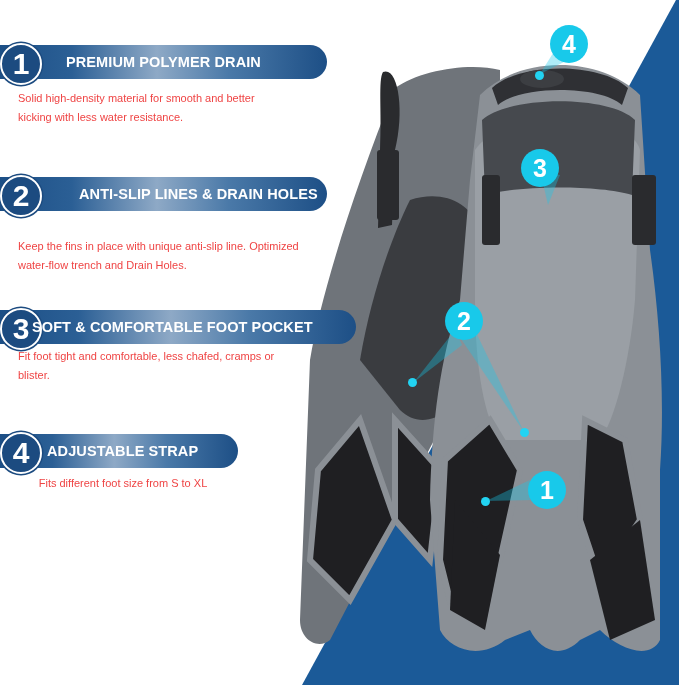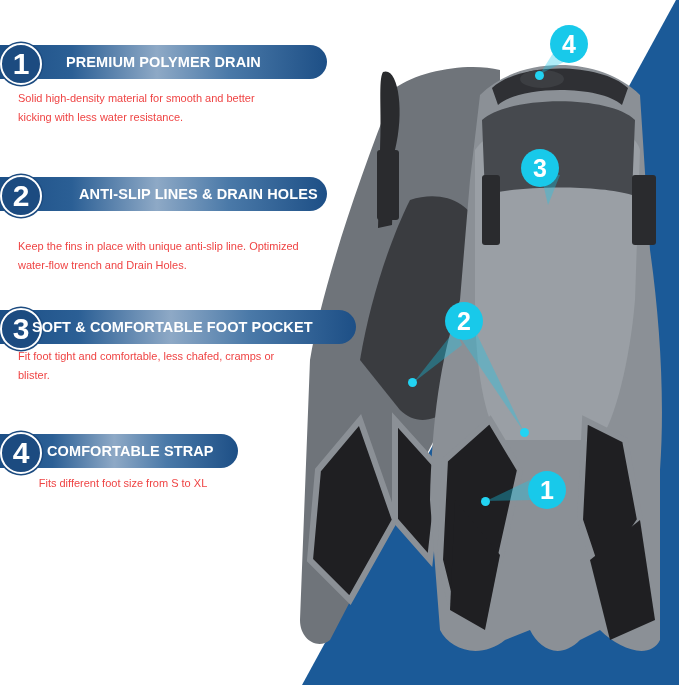--- a/index.html
+++ b/index.html
@@ -84,16 +84,16 @@
   <div class="banner" style="width:356px;">
     <div class="badge">3</div>
     <div class="banner-title" style="left:32px;">SOFT &amp; COMFORTABLE FOOT POCKET</div>
   </div>
   <div class="desc" style="top:25px;width:290px;margin-top:12px;">Fit foot tight and comfortable, less chafed, cramps or blister.</div>
 </div>
 
 <div class="feature" style="top:434px;">
   <div class="banner" style="width:238px;">
     <div class="badge">4</div>
-    <div class="banner-title" style="left:47px;">COMFORTABLE STRAP</div>
+    <div class="banner-title" style="left:47px;">ADJUSTABLE STRAP</div>
   </div>
   <div class="desc" style="top:40px;width:210px;text-align:center;">Fits different foot size from S to XL</div>
 </div>
 
 </body></html>

